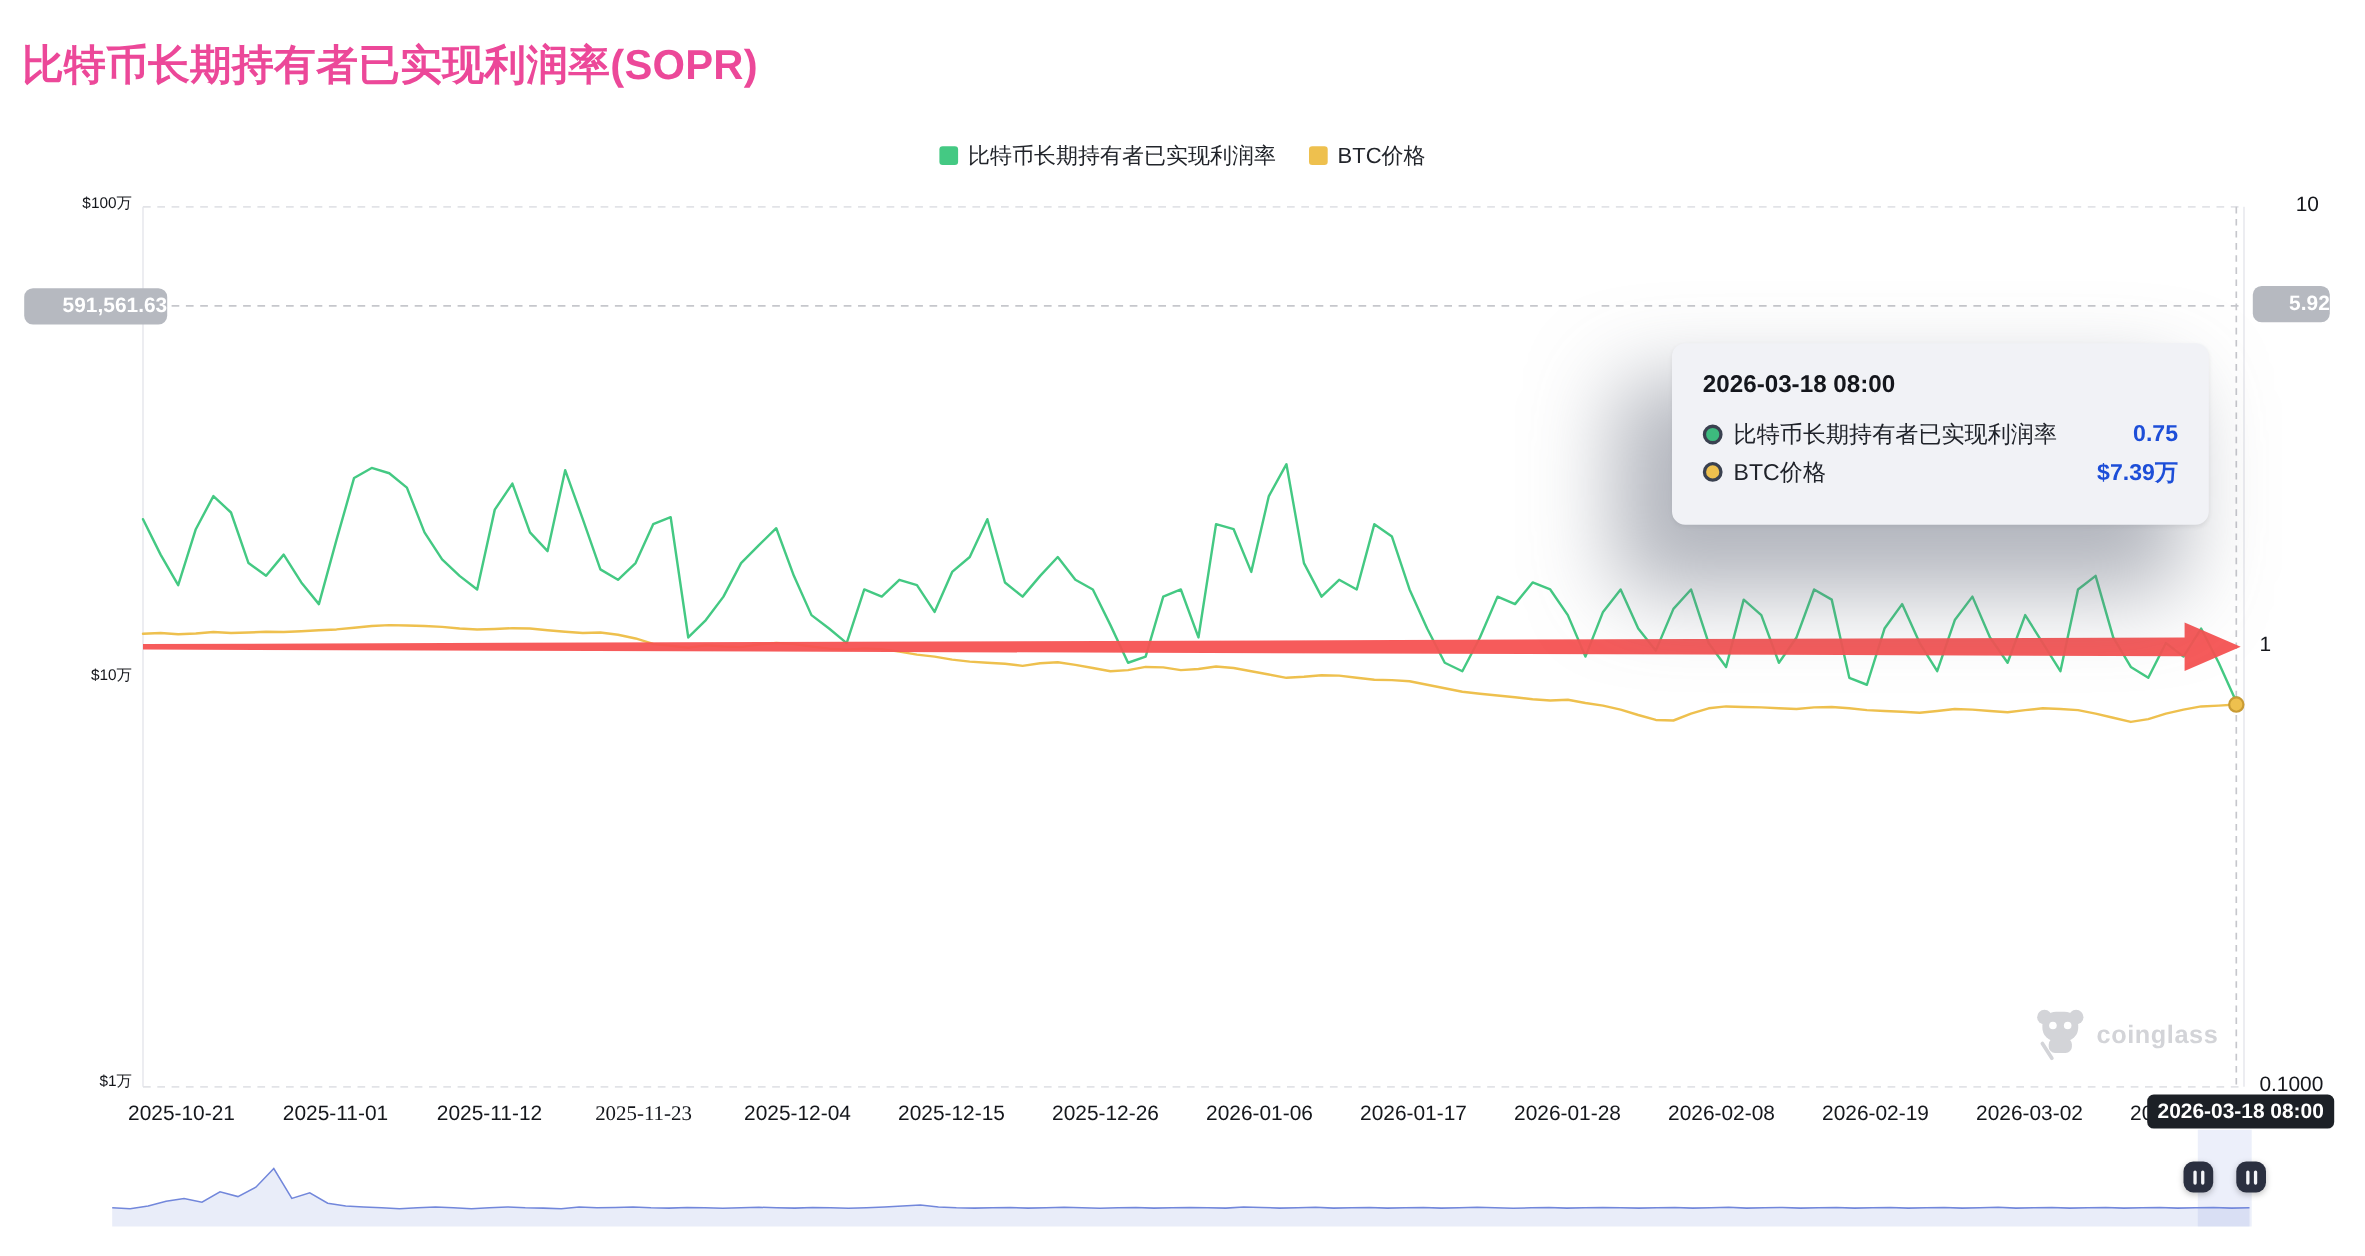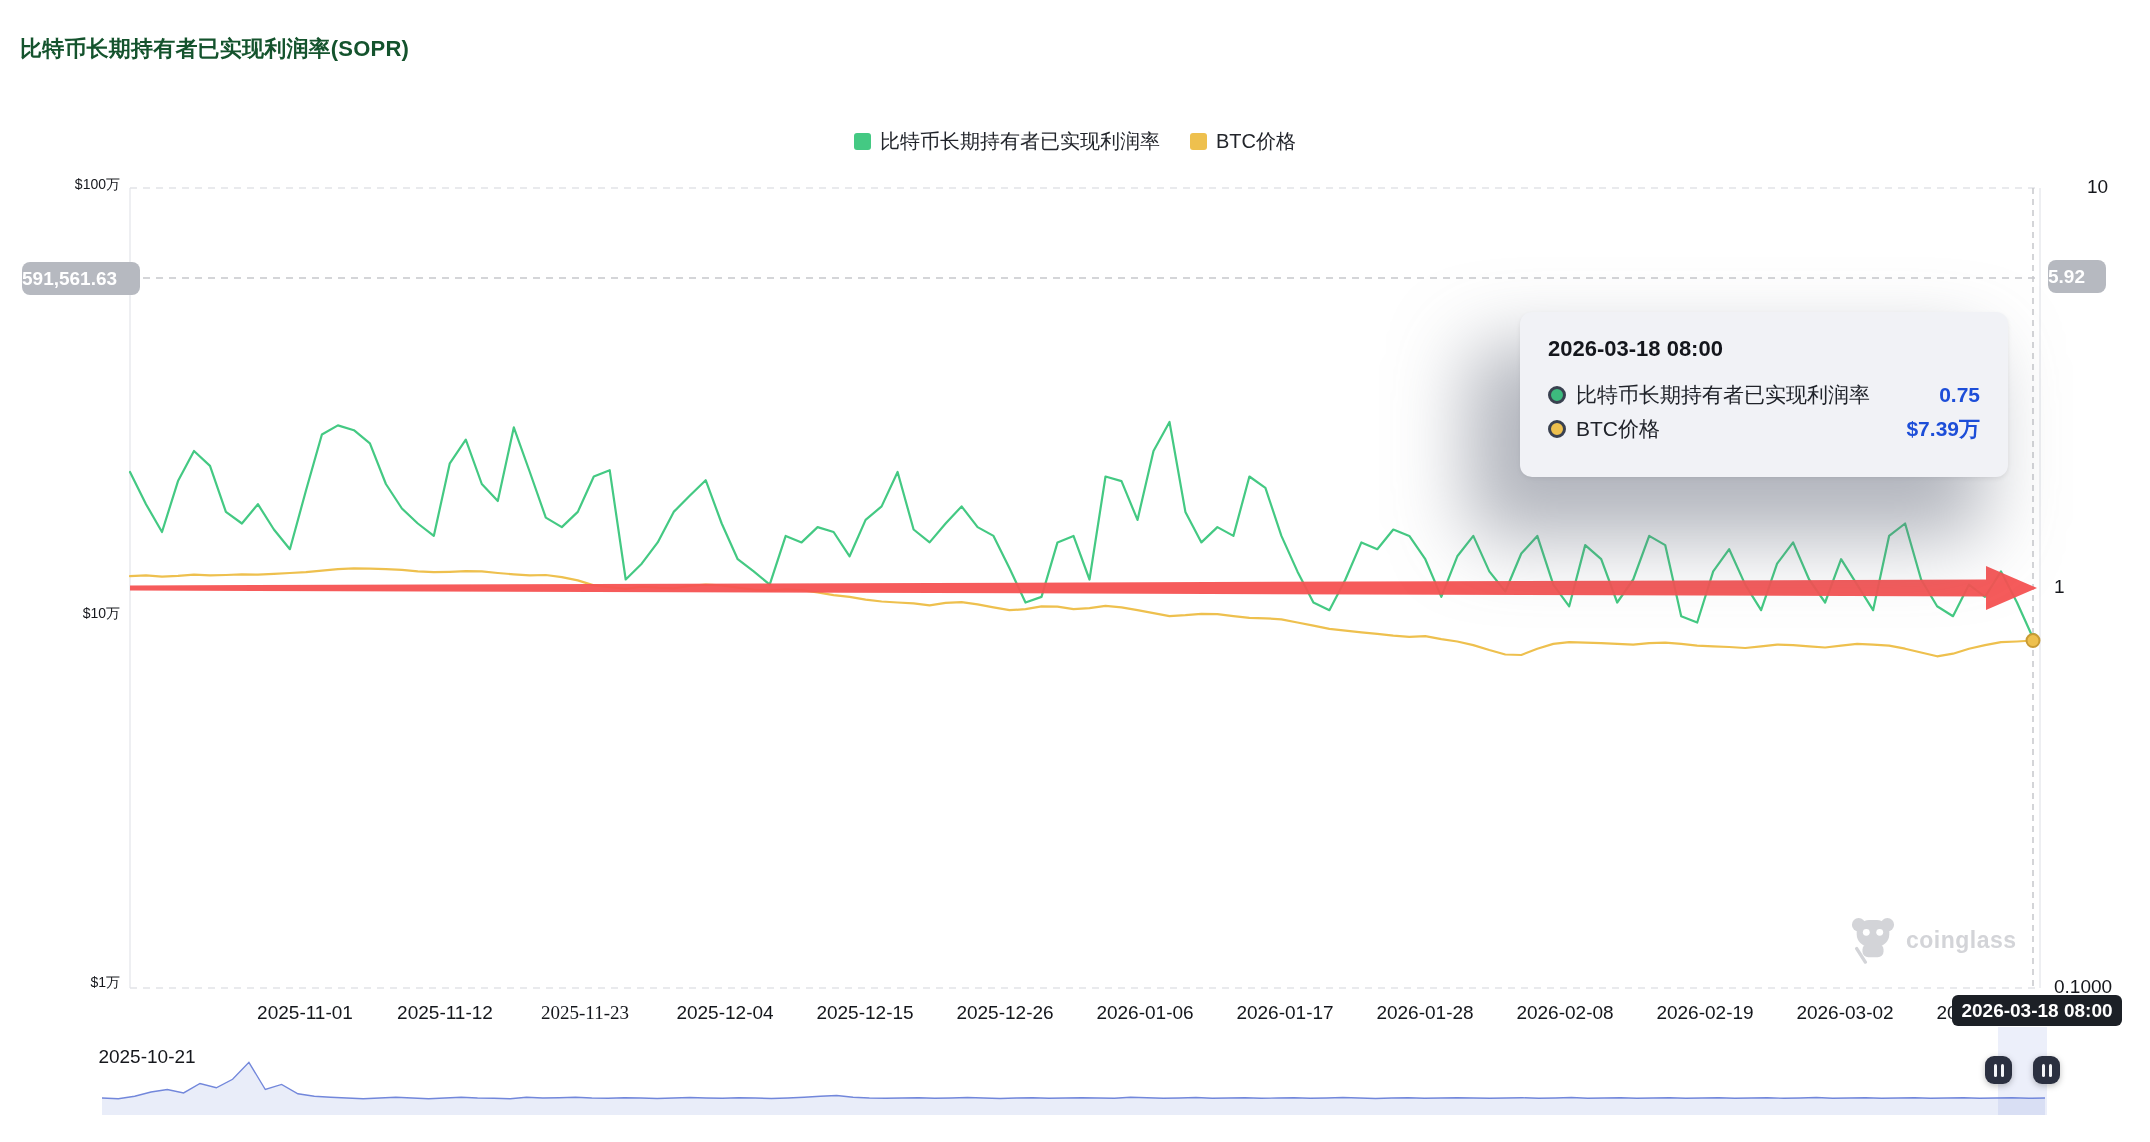--- a/index.html
+++ b/index.html
@@ -1,26 +1,26 @@
 <!DOCTYPE html>
 <html><head>
 <meta charset="utf-8">
 <style>
   html,body{margin:0;padding:0;background:#fff;}
   #app{position:relative;width:2150px;height:1142px;background:#fff;overflow:hidden;
        font-family:"Liberation Sans","DejaVu Sans",sans-serif;color:#17191f;}
   .abs{position:absolute;}
-  #page-title{left:20px;top:34px;font-size:22px;font-weight:700;letter-spacing:.2px;color:#14532d;}
+  #page-title{left:20px;top:34px;font-size:38px;font-weight:700;letter-spacing:.2px;color:#ec4899;}
   #legend{left:0;top:128px;width:100%;display:flex;justify-content:center;gap:30px;}
   .legend-item{display:flex;align-items:center;gap:9px;font-size:20px;color:#22252b;cursor:pointer;}
   .legend-swatch{width:17px;height:17px;border-radius:3px;display:inline-block;}
   .ylab{width:112px;text-align:right;font-size:14px;color:#15171c;}
   .ylab-r{left:2054px;text-align:left;font-size:19px;color:#15171c;white-space:nowrap;}
-  .axis-badge{background:#b6b9c0;color:#fff;font-size:19px;font-weight:700;text-align:left;
-              border-radius:8px;height:33px;line-height:33px;}
+  .axis-badge{background:#b6b9c0;color:#fff;font-size:19px;font-weight:700;text-align:right;
+              border-radius:8px;height:33px;line-height:33px;padding-left:12px;}
   #x-badge{left:1952px;top:995px;width:170px;height:31px;line-height:31px;background:#1c2026;color:#fff;
            font-size:19px;font-weight:700;text-align:center;border-radius:6px;z-index:6;}
   #xticks .xtick{position:absolute;top:1002px;transform:translateX(-50%);font-size:19px;color:#15171c;white-space:nowrap;}
   #chart-svg,#nav-svg{left:0;top:0;}
   #tooltip{left:1520px;top:312px;width:488px;height:165px;background:#f1f2f6;border-radius:12px;
            box-shadow:-38px 48px 75px 14px rgba(104,110,126,0.5), 0 2px 4px rgba(0,0,0,0.08);
            box-sizing:border-box;padding:24px 28px 0 28px;z-index:5;}
   #tooltip-title{font-size:22px;font-weight:600;color:#14161c;margin-bottom:16px;}
   .tt-row{display:flex;align-items:center;height:34px;font-size:21px;color:#20232a;}
   .tt-marker{width:12px;height:12px;border-radius:50%;border:3px solid #3a4150;margin-right:10px;flex:0 0 auto;}
@@ -100,21 +100,21 @@
         </div>
         <div class="tt-row">
           <span class="tt-marker" style="background: rgb(238, 192, 78);"></span>
           <span>BTC价格</span>
           <span class="tt-value">$7.39万</span>
         </div>
       </div>
   </div>
 
   <div id="xticks">
-      <span class="xtick" style="left: 147px; margin-top: 44px;">2025-10-21</span>
+      <span class="xtick" style="left: 165px;">2025-10-21</span>
       <span class="xtick" style="left: 305px;">2025-11-01</span>
       <span class="xtick" style="left: 445px;">2025-11-12</span>
       <span class="xtick" style="left: 585px; font-family: Liberation Serif, serif;">2025-11-23</span>
       <span class="xtick" style="left: 725px;">2025-12-04</span>
       <span class="xtick" style="left: 865px;">2025-12-15</span>
       <span class="xtick" style="left: 1005px; text-align: right;">2025-12-26</span>
       <span class="xtick" style="left: 1145px;">2026-01-06</span>
       <span class="xtick" style="left: 1285px;">2026-01-17</span>
       <span class="xtick" style="left: 1425px;">2026-01-28</span>
       <span class="xtick" style="left: 1565px;">2026-02-08</span>

